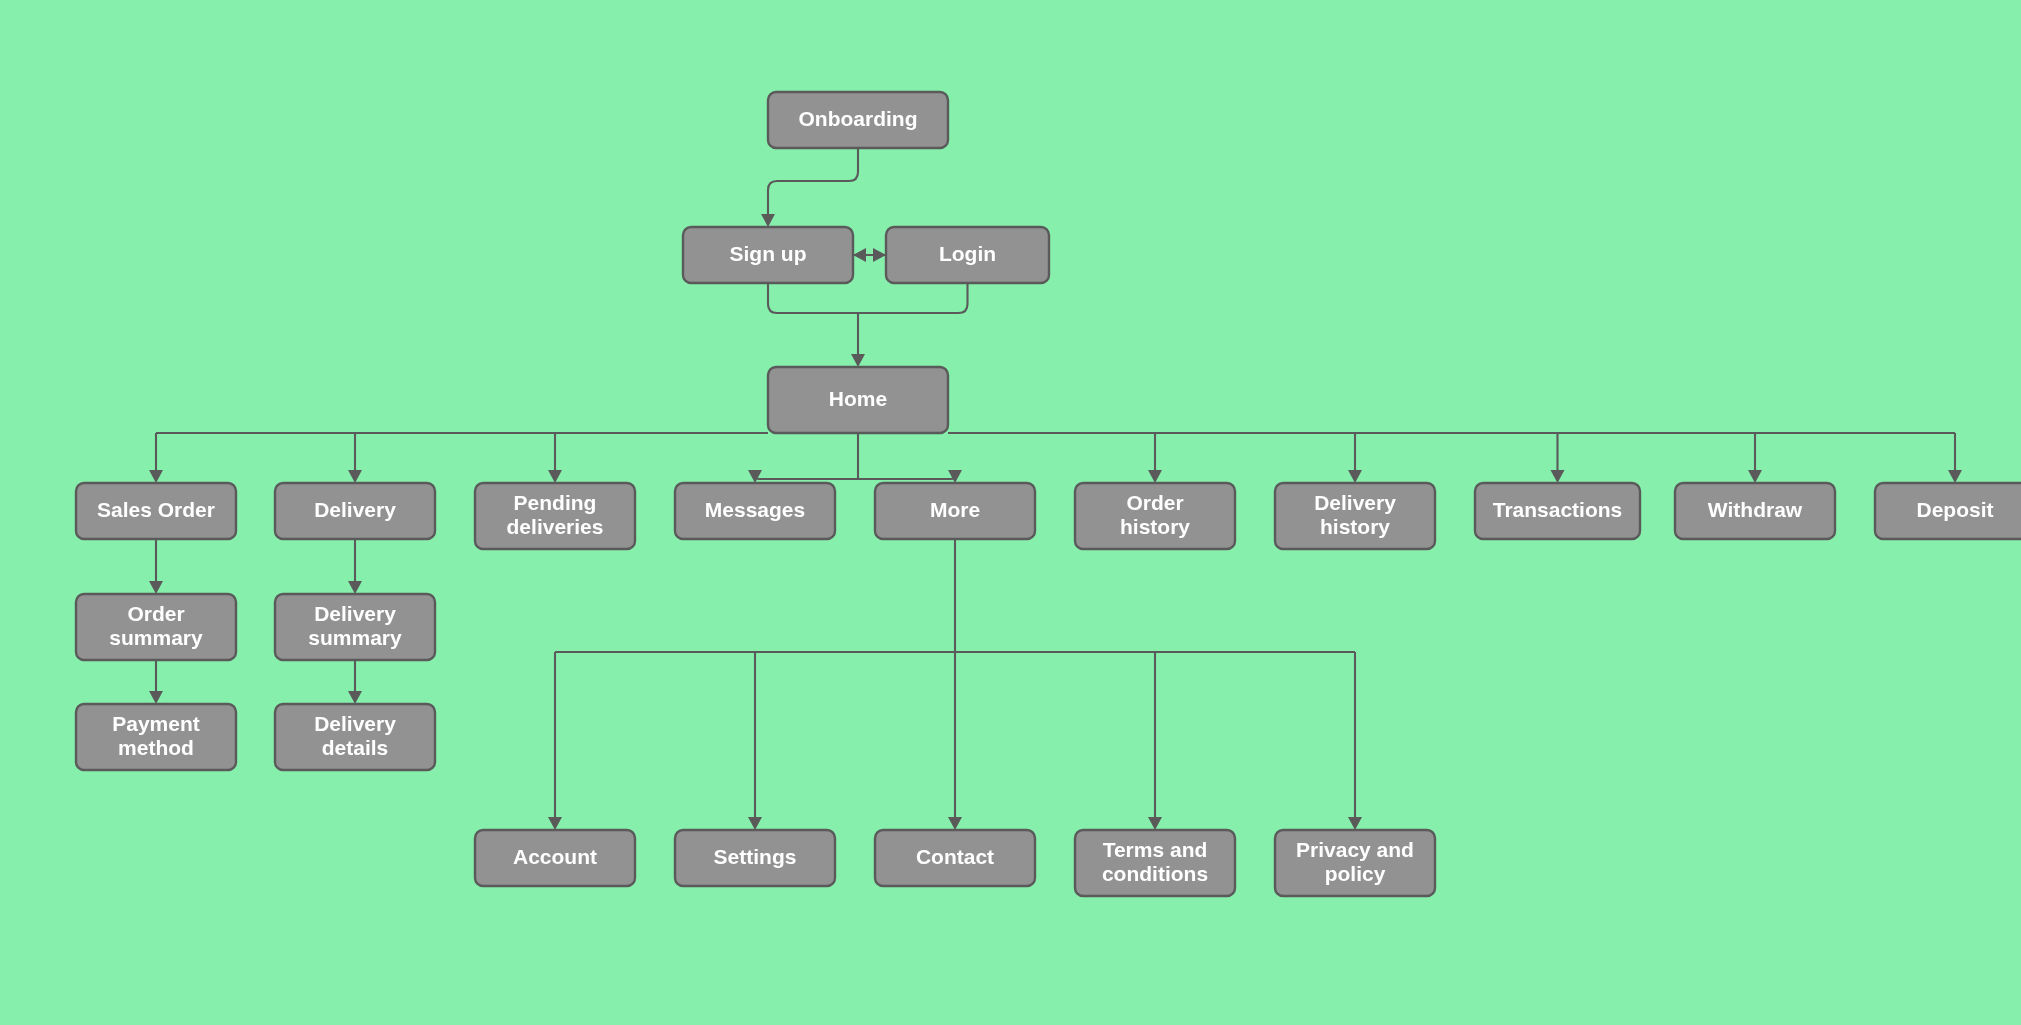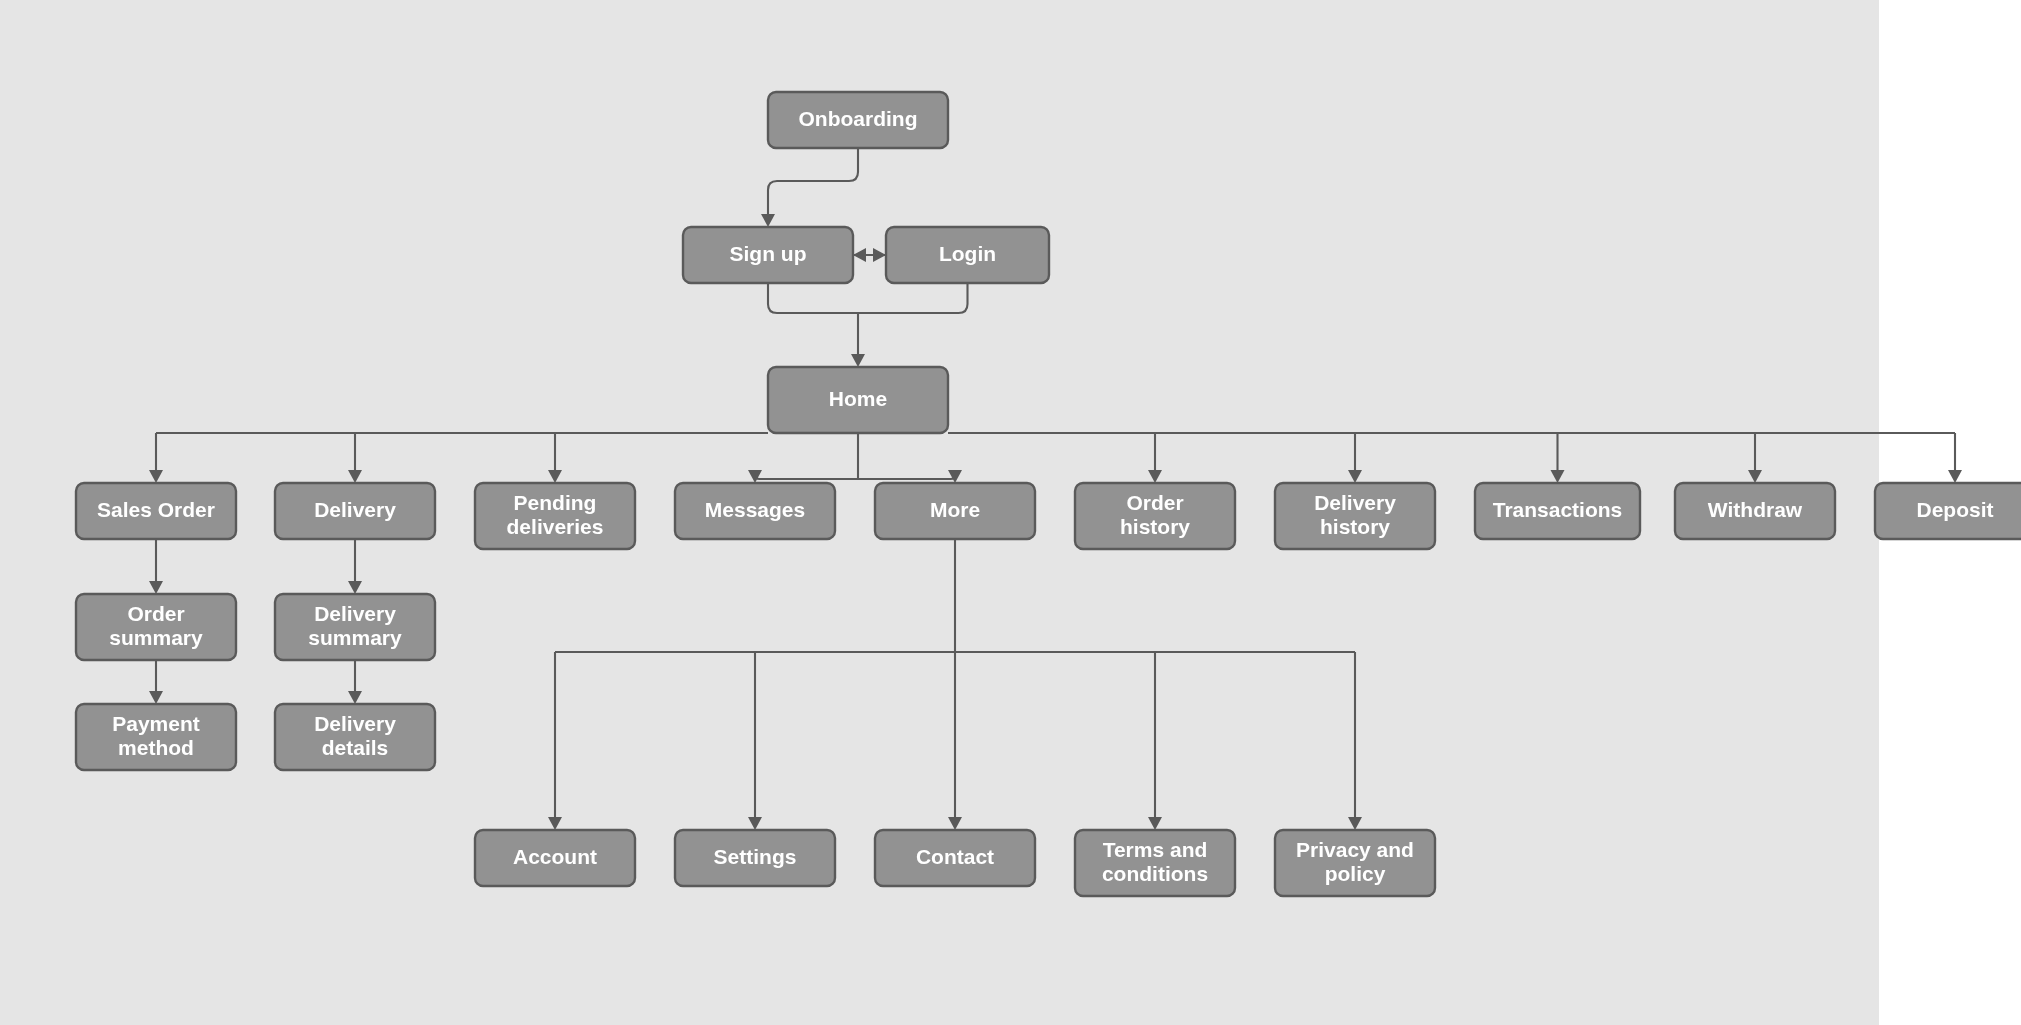--- a/index.html
+++ b/index.html
@@ -8,23 +8,23 @@
     background: #ffffff;
   }
   body {
     width: 2021px;
     height: 1025px;
     overflow: hidden;
     font-family: "Liberation Sans", sans-serif;
   }
   #diagram-root {
     position: relative;
-    width: 1879px;
+    width: 2021px;
     height: 1025px;
-    background: #e5e5e5;
+    background: #86efac;
   }
   svg#flow {
     position: absolute;
     left: 0;
     top: 0;
     width: 2021px;
     height: 1025px;
     display: block;
   }
   .node-rect {

